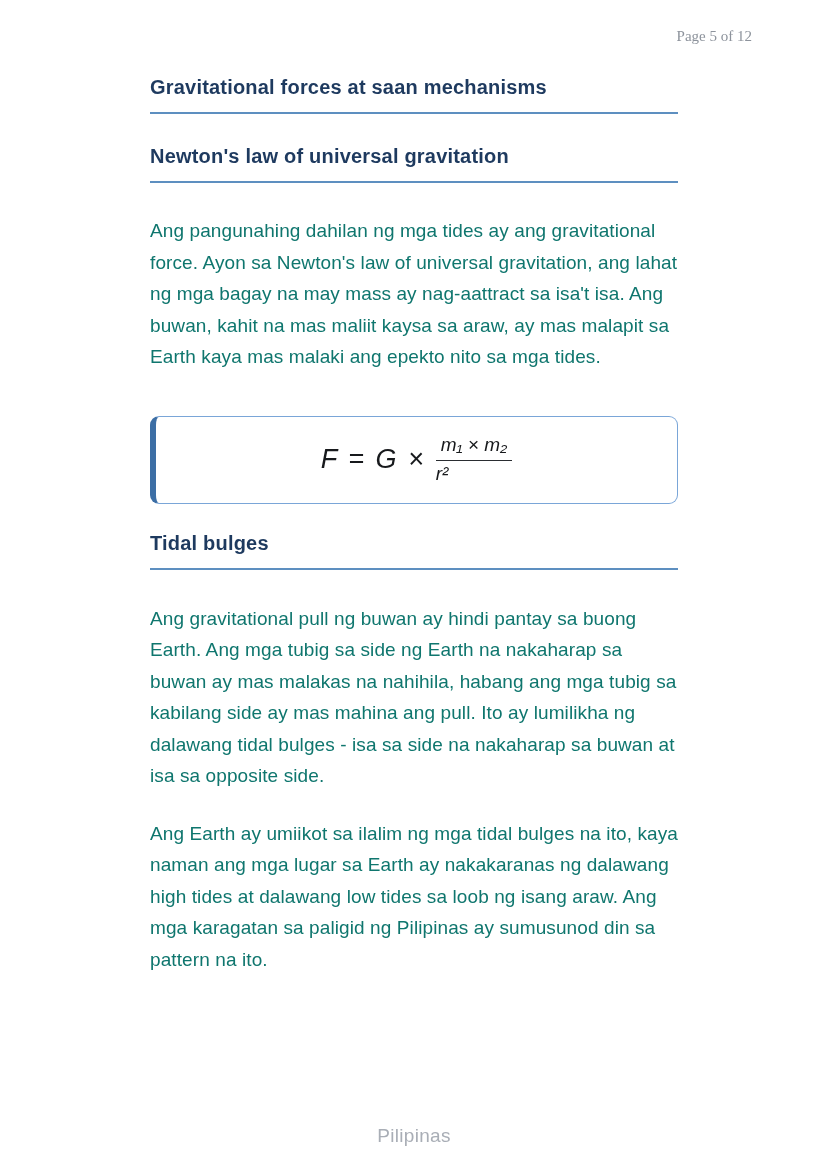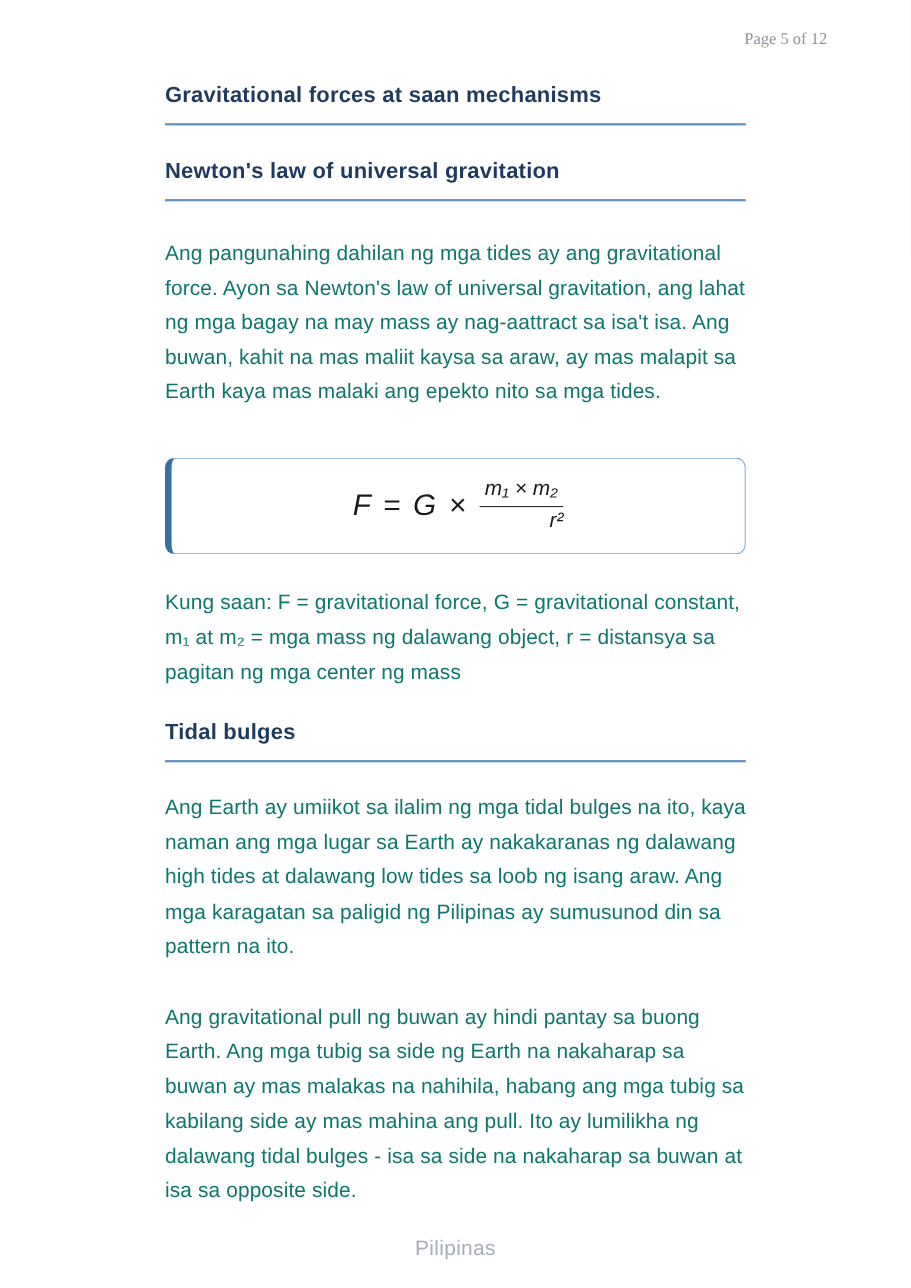--- a/index.html
+++ b/index.html
@@ -76,21 +76,21 @@
   }
   .formula-lhs {
     font-size: 27px;
     font-weight: 500;
     letter-spacing: 2px;
     text-align: center;
   }
   .fraction {
     display: inline-flex;
     flex-direction: column;
-    align-items: flex-end;
+    align-items: flex-start;
     font-size: 19px;
     font-weight: 500;
     line-height: 1.2;
   }
   .fraction .num {
     padding: 0 5px 3px;
     border-bottom: 1.6px solid #2a2d31;
   }
   .fraction .den {
     padding-top: 2px;
@@ -127,26 +127,25 @@
     <div class="formula-box">
       <span class="formula">
         <span class="formula-lhs">F = G ×</span>
         <span class="fraction">
           <span class="num">m₁ × m₂</span>
           <span class="den">r²</span>
         </span>
       </span>
     </div>
 
-    <p class="body-par par-legend">Kung saan: F = gravitational force, G = gravitational constant, m₁ at m₂ = mga mass ng dalawang object, r = distansya sa pagitan ng mga center ng mass</p>
 
     <h2 class="section-heading h-tidal">Tidal bulges</h2>
     <div class="heading-rule"></div>
 
+    <p class="body-par par-b1">Ang gravitational pull ng buwan ay hindi pantay sa buong Earth. Ang mga tubig sa side ng Earth na nakaharap sa buwan ay mas malakas na nahihila, habang ang mga tubig sa kabilang side ay mas mahina ang pull. Ito ay lumilikha ng dalawang tidal bulges - isa sa side na nakaharap sa buwan at isa sa opposite side.</p>
+
     <p class="body-par par-b2">Ang Earth ay umiikot sa ilalim ng mga tidal bulges na ito, kaya naman ang mga lugar sa Earth ay nakakaranas ng dalawang high tides at dalawang low tides sa loob ng isang araw. Ang mga karagatan sa paligid ng Pilipinas ay sumusunod din sa pattern na ito.</p>
-
-    <p class="body-par par-b1">Ang gravitational pull ng buwan ay hindi pantay sa buong Earth. Ang mga tubig sa side ng Earth na nakaharap sa buwan ay mas malakas na nahihila, habang ang mga tubig sa kabilang side ay mas mahina ang pull. Ito ay lumilikha ng dalawang tidal bulges - isa sa side na nakaharap sa buwan at isa sa opposite side.</p>
 
   </div>
 
   <div class="footer-brand">Pilipinas</div>
 
 </div>
 
 </body></html>

